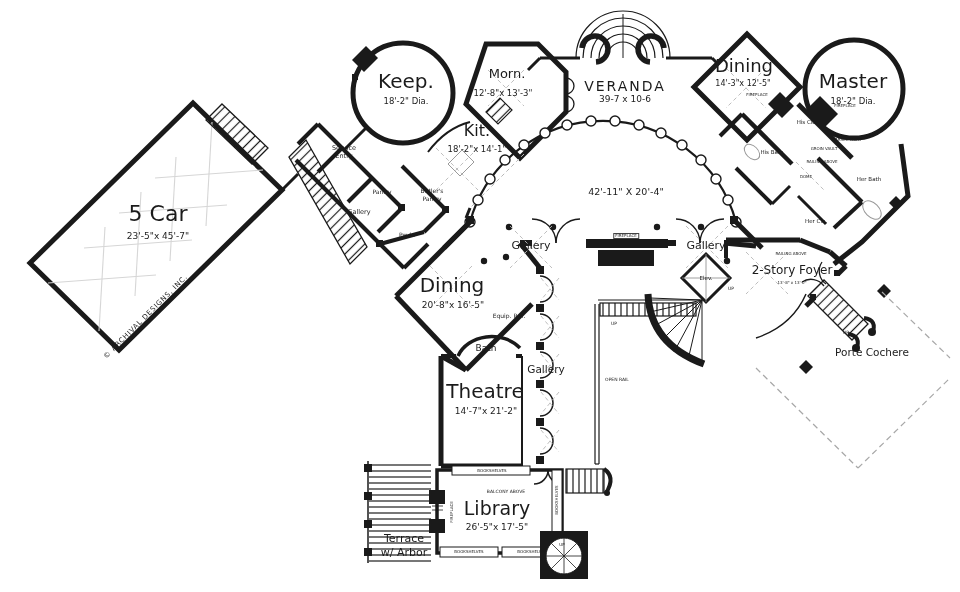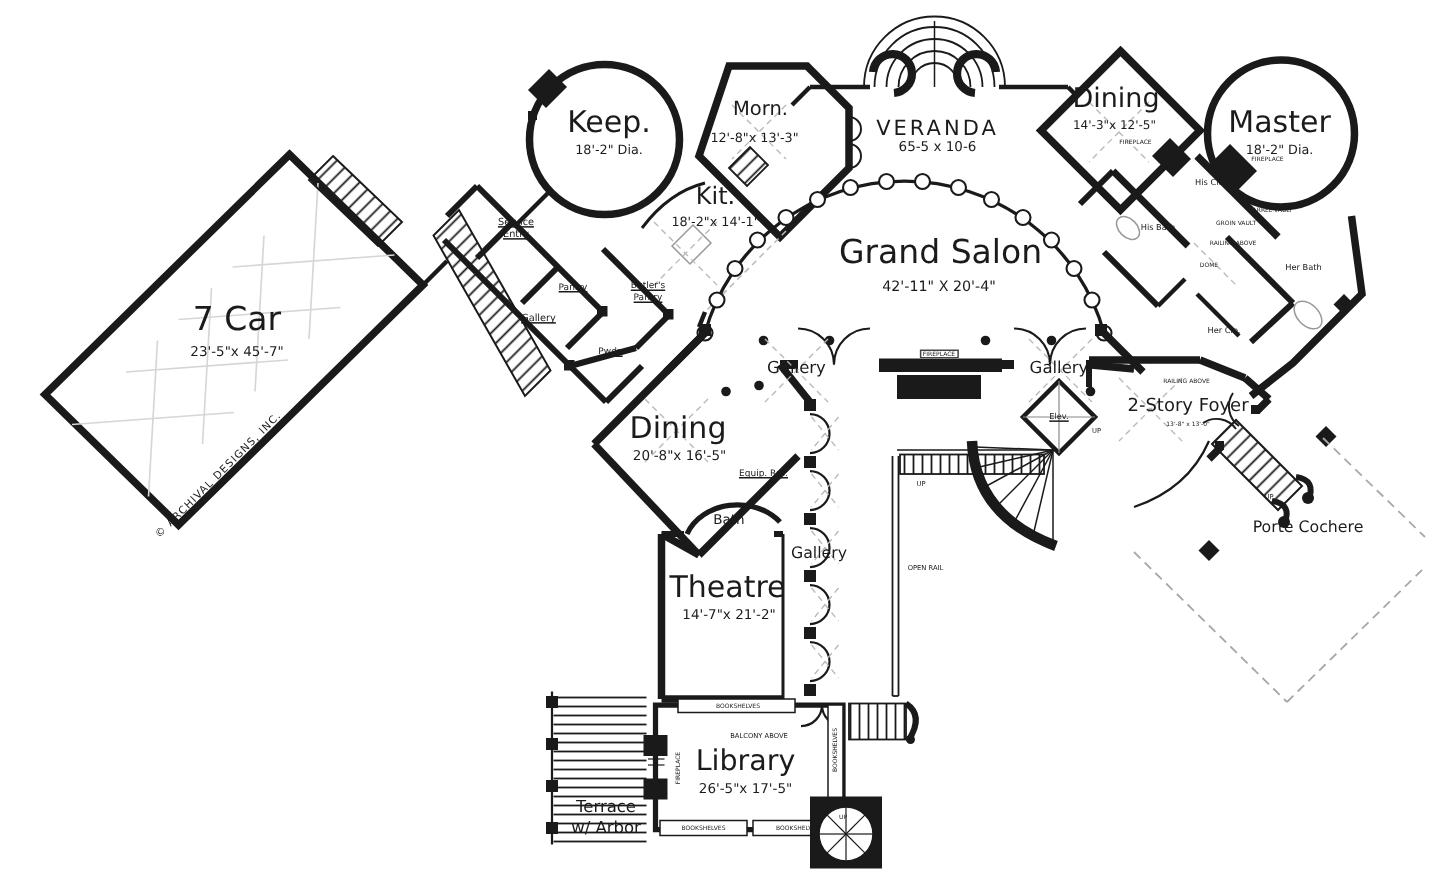--- a/index.html
+++ b/index.html
@@ -1,21 +1,21 @@
 <!DOCTYPE html>
 <html><head>
 <meta charset="utf-8">
 <style>
   html,body{margin:0;padding:0;background:#ffffff;}
   .stage{position:relative;width:960px;height:592px;background:#fff;overflow:hidden;
          font-family:"DejaVu Sans",sans-serif;}
   svg{position:absolute;left:0;top:0;}
   .lbl{position:absolute;transform:translate(-50%,-50%);color:#1b1b1b;white-space:nowrap;
        text-align:center;line-height:1;font-family:"DejaVu Sans",sans-serif;}
-  .und{text-decoration:underline;}
+  .und{}
   .chip{background:#fff;border:0.5px solid #444;padding:0 1px;}
   .rot90{transform:translate(-50%,-50%) rotate(-90deg);}
   .rot45{transform:translate(-50%,-50%) rotate(-45deg);letter-spacing:.8px;}
   .caps{letter-spacing:2px;}
 </style>
 </head>
 <body>
 
 <div class="stage">
 
@@ -325,42 +325,41 @@
         <line x1="559" y1="316" x2="541" y2="338"></line>
     <line x1="541" y1="354" x2="559" y2="376"></line>
         <line x1="559" y1="354" x2="541" y2="376"></line>
     <line x1="541" y1="392" x2="559" y2="414"></line>
         <line x1="559" y1="392" x2="541" y2="414"></line>
     <line x1="541" y1="430" x2="559" y2="452"></line>
         <line x1="559" y1="430" x2="541" y2="452"></line>
   </g>
 </svg>
 
-<div class="lbl" style="left:158px;top:214px;font-size:22px">7 Car</div>
+<div class="lbl" style="left:158px;top:214px;font-size:22px">5 Car</div>
 <div class="lbl" style="left:158px;top:236px;font-size:9px">23'-5"x 45'-7"</div>
 
 <div class="lbl" style="left:406px;top:81px;font-size:20px">Keep.</div>
 <div class="lbl" style="left:406px;top:101px;font-size:8.5px">18'-2" Dia.</div>
 
 <div class="lbl" style="left:507px;top:73px;font-size:13px">Morn.</div>
 <div class="lbl" style="left:503px;top:93px;font-size:8.5px">12'-8"x 13'-3"</div>
 
 <div class="lbl" style="left:477px;top:131px;font-size:16px">Kit.</div>
 <div class="lbl" style="left:477px;top:149px;font-size:8.5px">18'-2"x 14'-1"</div>
 
 <div class="lbl caps" style="left:625px;top:86px;font-size:14px">VERANDA</div>
-<div class="lbl" style="left:625px;top:99px;font-size:9px">65-5 x 10-6</div>
+<div class="lbl" style="left:625px;top:99px;font-size:9px">39-7 x 10-6</div>
 
 <div class="lbl" style="left:744px;top:66px;font-size:18px">Dining</div>
 <div class="lbl" style="left:743px;top:84px;font-size:8px">14'-3"x 12'-5"</div>
 
 <div class="lbl" style="left:853px;top:81px;font-size:20px">Master</div>
 <div class="lbl" style="left:853px;top:101px;font-size:8.5px">18'-2" Dia.</div>
 
-<div class="lbl" style="left:627px;top:169px;font-size:22px">Grand Salon</div>
 <div class="lbl" style="left:626px;top:192px;font-size:9.5px">42'-11" X 20'-4"</div>
 
 <div class="lbl" style="left:531px;top:245px;font-size:11px">Gallery</div>
 <div class="lbl" style="left:706px;top:245px;font-size:11px">Gallery</div>
 <div class="lbl" style="left:546px;top:369px;font-size:10.5px">Gallery</div>
 
 <div class="lbl" style="left:452px;top:285px;font-size:20px">Dining</div>
 <div class="lbl" style="left:453px;top:305px;font-size:9px">20'-8"x 16'-5"</div>
 
 <div class="lbl" style="left:485px;top:391px;font-size:20px">Theatre</div>

